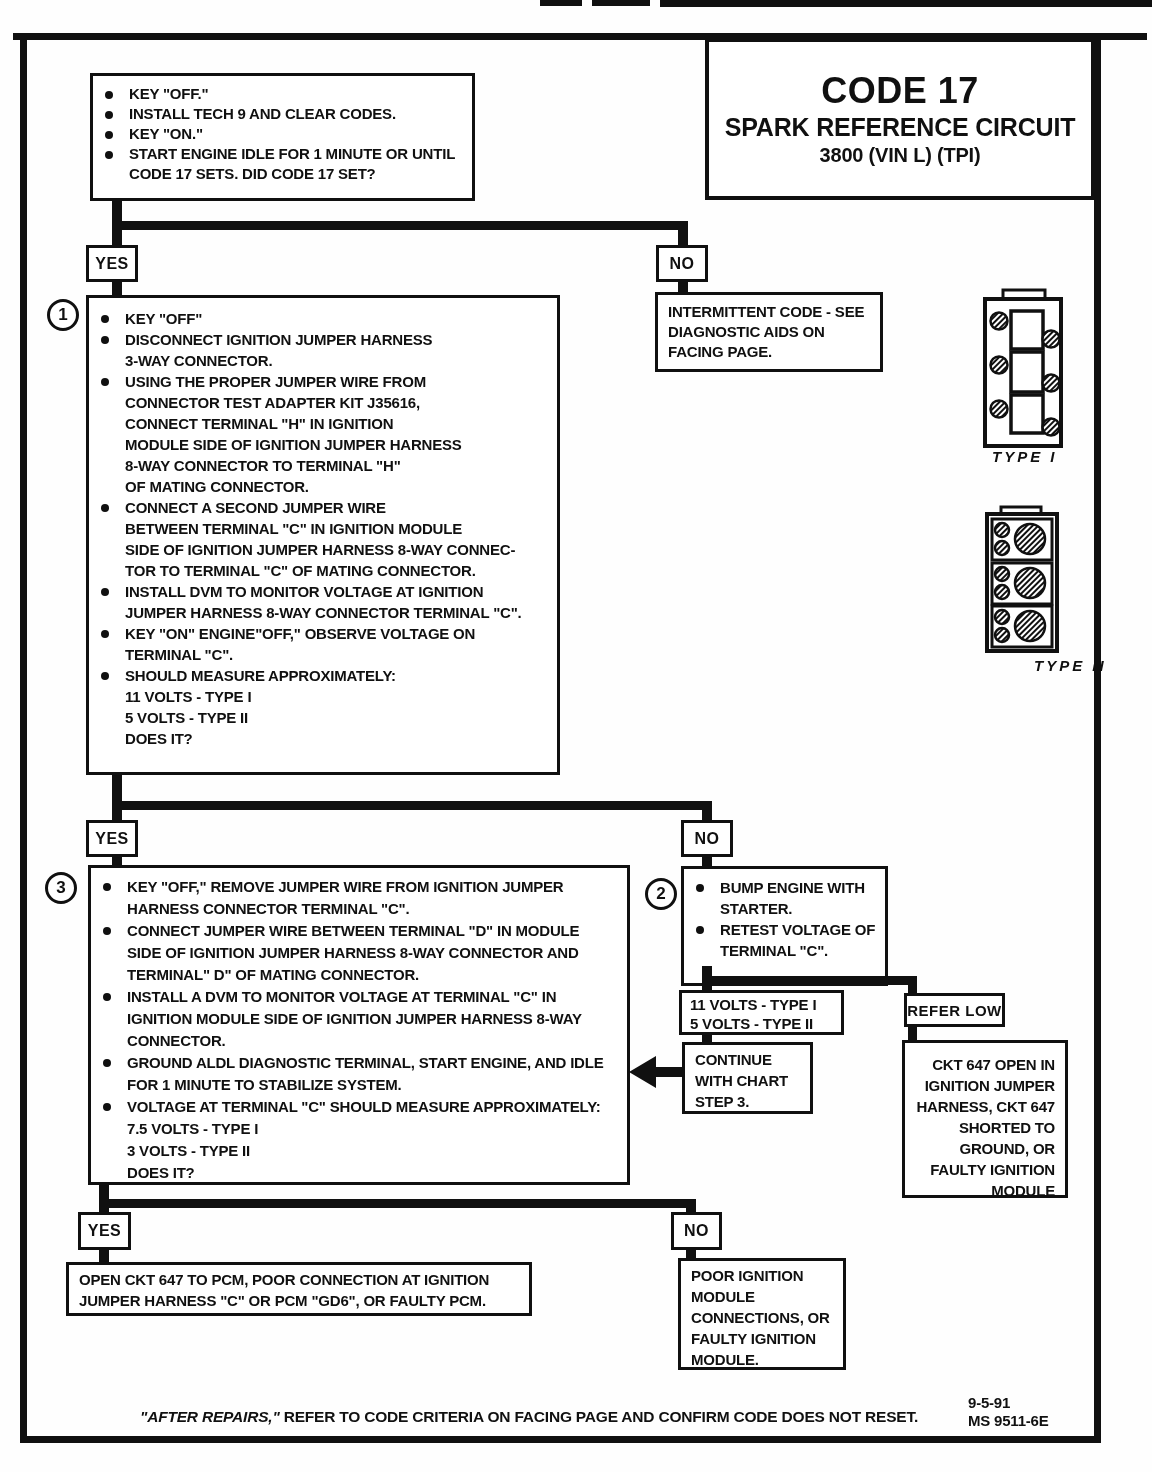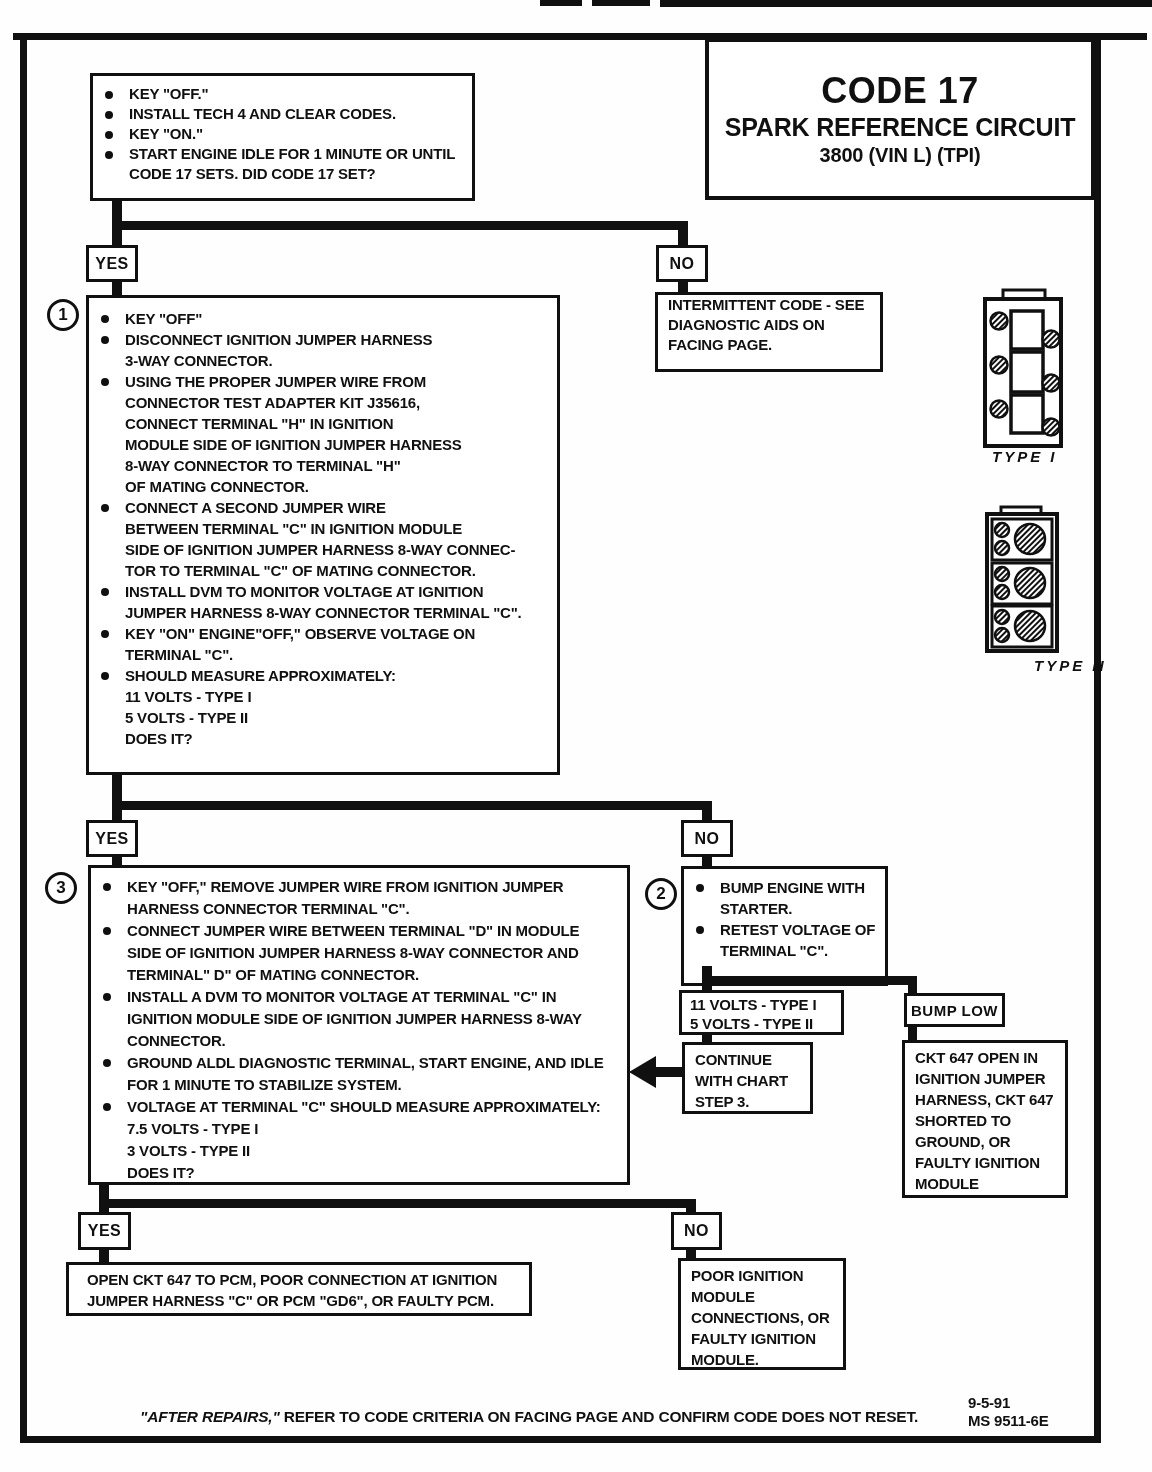--- a/index.html
+++ b/index.html
@@ -58,21 +58,21 @@
     <div class="title-inner">
       <div class="t1">CODE 17</div>
       <div class="t2">SPARK REFERENCE CIRCUIT</div>
       <div class="t3">3800  (VIN L)  (TPI)</div>
     </div>
   </div>
 
   <div class="box start-box" style="left:90px;top:73px;width:385px;height:128px;padding-top:8px;">
     <div class="bullets">
       <div class="bi"><span class="dot"></span><span class="bt">KEY "OFF."</span></div>
-      <div class="bi"><span class="dot"></span><span class="bt">INSTALL TECH 4 AND CLEAR CODES.</span></div>
+      <div class="bi"><span class="dot"></span><span class="bt">INSTALL TECH 9 AND CLEAR CODES.</span></div>
       <div class="bi"><span class="dot"></span><span class="bt">KEY "ON."</span></div>
       <div class="bi"><span class="dot"></span><span class="bt">START ENGINE IDLE FOR 1 MINUTE OR UNTIL
 CODE 17 SETS.  DID CODE 17 SET?</span></div>
     </div>
   </div>
 
   <div class="ln" style="left:112px;top:201px;width:10px;height:44px;"></div>
   <div class="ln" style="left:112px;top:221px;width:576px;height:9px;"></div>
   <div class="ln" style="left:678px;top:226px;width:10px;height:19px;"></div>
 
@@ -108,21 +108,21 @@
 JUMPER HARNESS 8-WAY CONNECTOR TERMINAL "C".</span></div>
       <div class="bi"><span class="dot"></span><span class="bt">KEY "ON" ENGINE"OFF,"  OBSERVE VOLTAGE ON
 TERMINAL "C".</span></div>
       <div class="bi"><span class="dot"></span><span class="bt">SHOULD MEASURE APPROXIMATELY:
 11 VOLTS - TYPE I
 5  VOLTS - TYPE II
 DOES IT?</span></div>
     </div>
   </div>
 
-  <div class="tbox" style="left:655px;top:292px;width:228px;height:80px;padding-top:0;line-height:20px;">INTERMITTENT CODE - SEE
+  <div class="tbox" style="left:655px;top:292px;width:228px;height:80px;padding-top:7px;line-height:20px;">INTERMITTENT CODE - SEE
 DIAGNOSTIC AIDS ON
 FACING PAGE.</div>
 
   <svg style="position:absolute;left:982px;top:288px;" width="82" height="162" viewBox="0 0 82 162">
     <defs>
       <pattern id="hatchA" width="4" height="4" patternUnits="userSpaceOnUse" patternTransform="rotate(45)">
         <rect width="4" height="4" fill="#ffffff"></rect>
           <rect width="2" height="4" fill="#101010"></rect>
       </pattern>
     </defs>
@@ -212,33 +212,33 @@
     </div>
   </div>
 
   <div class="ln" style="left:702px;top:966px;width:10px;height:24px;"></div>
   <div class="ln" style="left:702px;top:976px;width:215px;height:9px;"></div>
   <div class="ln" style="left:908px;top:976px;width:9px;height:17px;"></div>
 
   <div class="tbox" style="left:679px;top:990px;width:165px;height:45px;padding:2px 8px;line-height:19px;">11 VOLTS - TYPE I
 5  VOLTS - TYPE II</div>
   <div class="lbl" style="left:904px;top:993px;width:101px;height:34px;font-size:15px;">
-      <span>BUMP LOW</span>
+      <span>REFER LOW</span>
     </div>
 
   <div class="ln" style="left:702px;top:1035px;width:10px;height:7px;"></div>
   <div class="ln" style="left:908px;top:1027px;width:9px;height:13px;"></div>
 
   <div class="tbox" style="left:682px;top:1042px;width:131px;height:72px;padding:4px 10px;">CONTINUE
 WITH CHART
 STEP 3.</div>
   <div class="arrow-head" style="left:629px;top:1056px;"></div>
   <div class="ln" style="left:652px;top:1067px;width:30px;height:10px;"></div>
 
-  <div class="tbox" style="left:902px;top:1040px;width:166px;height:158px;padding:4px 10px;">CKT 647 OPEN IN
+  <div class="tbox" style="left:902px;top:1040px;width:166px;height:158px;padding:11px 10px;text-align:right;">CKT 647 OPEN IN
 IGNITION JUMPER
 HARNESS, CKT 647
 SHORTED TO
 GROUND, OR
 FAULTY IGNITION
 MODULE</div>
 
   <div class="ln" style="left:99px;top:1185px;width:10px;height:27px;"></div>
   <div class="ln" style="left:99px;top:1199px;width:597px;height:9px;"></div>
   <div class="ln" style="left:686px;top:1204px;width:10px;height:8px;"></div>
@@ -246,21 +246,21 @@
   <div class="lbl" style="left:78px;top:1212px;width:53px;height:38px;">
       <span>YES</span>
     </div>
   <div class="lbl" style="left:671px;top:1212px;width:51px;height:38px;">
       <span>NO</span>
     </div>
 
   <div class="ln" style="left:99px;top:1250px;width:10px;height:12px;"></div>
   <div class="ln" style="left:686px;top:1250px;width:10px;height:8px;"></div>
 
-  <div class="tbox" style="left:66px;top:1262px;width:466px;height:54px;padding:4px 18px;">OPEN CKT 647 TO PCM, POOR CONNECTION AT IGNITION
+  <div class="tbox" style="left:66px;top:1262px;width:466px;height:54px;padding:4px 10px;">OPEN CKT 647 TO PCM, POOR CONNECTION AT IGNITION
 JUMPER HARNESS "C" OR PCM "GD6", OR FAULTY PCM.</div>
   <div class="tbox" style="left:678px;top:1258px;width:168px;height:112px;padding:4px 10px;">POOR IGNITION
 MODULE
 CONNECTIONS, OR
 FAULTY IGNITION
 MODULE.</div>
 
   <div class="footer-note" style="left:140px;top:1408px;">
     <span class="it">"AFTER REPAIRS,"</span><span> REFER TO CODE CRITERIA ON FACING PAGE AND CONFIRM CODE DOES NOT RESET.</span>
   </div>

